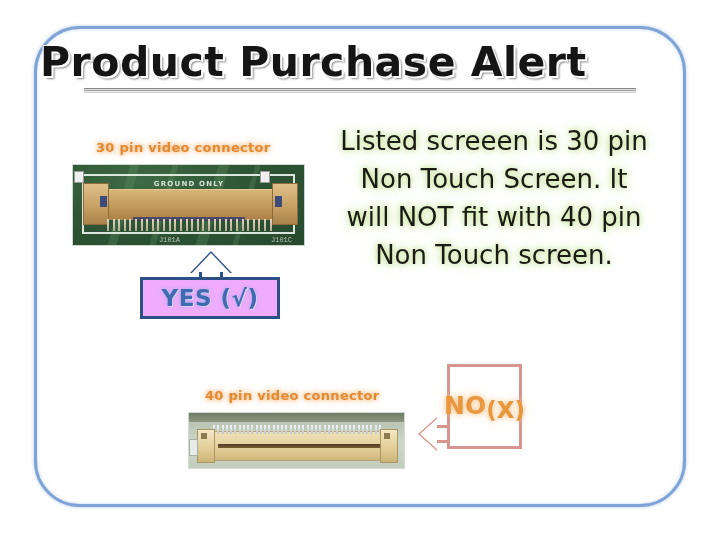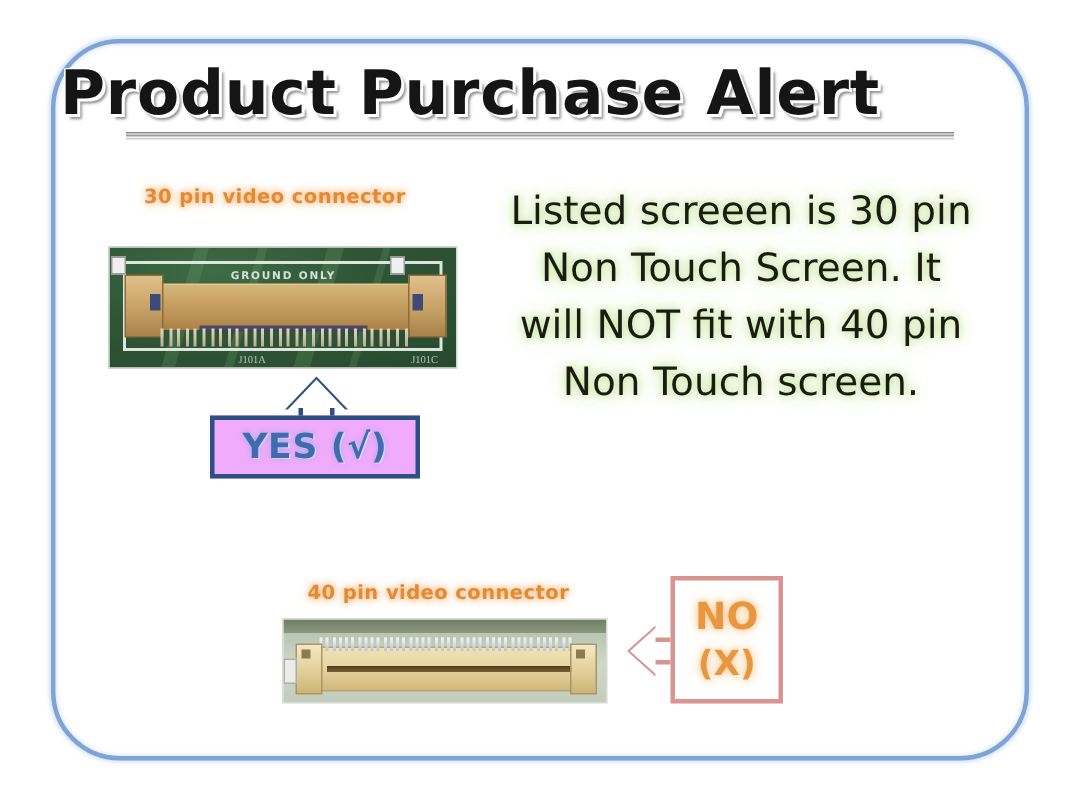--- a/index.html
+++ b/index.html
@@ -64,21 +64,21 @@
     font-family:"DejaVu Sans", sans-serif;
     font-weight:bold;
     font-size:13px;
     letter-spacing:.3px;
     color:#e38a32;
     text-shadow:0 0 4px rgba(240,170,100,.95),
                 0 0 8px rgba(245,195,140,.75),
                 1px 1px 0 rgba(255,255,255,.4);
     white-space:nowrap;
   }
-  #cap-30{ left:96px; top:124px;text-align:center; }
+  #cap-30{ left:96px; top:140px;text-align:center; }
   #cap-40{ left:205px; top:388px; }
 
   
   #img30{
     position:absolute;
     left:72px;top:164px;
     width:233px;height:82px;
     background:
       radial-gradient(ellipse at 30% 20%, #3f6b45 0%, #2e5635 45%, #27492e 100%);
     border:1px solid #cfd6cf;
@@ -142,21 +142,21 @@
   #pins30 span{
     width:2px;height:12px;
     background:linear-gradient(#ded4bf,#b9ac92);
   }
   #pinband30{
     position:absolute;left:60px;top:52px;width:112px;height:4px;
     background:#3a3f66;opacity:.85;
   }
   .silk-txt{
     position:absolute;bottom:1px;
-    font-family:Liberation Serif, serif;
+    font-family:Liberation Mono, monospace;
     font-size:7px;color:rgba(225,232,225,.75);
   }
   #silkL{left:86px;}
   #silkR{right:12px;margin-top:46px;}
 
   
   #yes-arrow{
     position:absolute;left:190px;top:253px;
     width:0;height:0;
     border-left:21px solid transparent;
@@ -263,26 +263,26 @@
     filter:drop-shadow(-2px 0 0 #d8948e);
   }
   #no-arrow-stem{
     position:absolute;left:437px;top:425px;
     width:13px;height:18px;background:#ffffff;
     border-top:3px solid #d8948e;
     border-bottom:3px solid #d8948e;
     box-sizing:border-box;
   }
   #no-box{
-    position:absolute;left:447px;top:384px;
+    position:absolute;left:447px;top:364px;
     width:75px;height:85px;
     border:3px solid #d8948e;
     box-sizing:border-box;
     background:#ffffff;
-    display:flex;flex-direction:column;
+    display:flex;flex-direction:row;
     align-items:center;justify-content:center;
   }
   .no-label{
     font-family:"DejaVu Sans", sans-serif;
     font-weight:bold;
     color:#e8973f;
     text-shadow:0 0 5px rgba(246,192,132,.95),0 0 10px rgba(250,214,170,.7);
     line-height:1.05;
   }
   #no-label-main{font-size:25px;}

